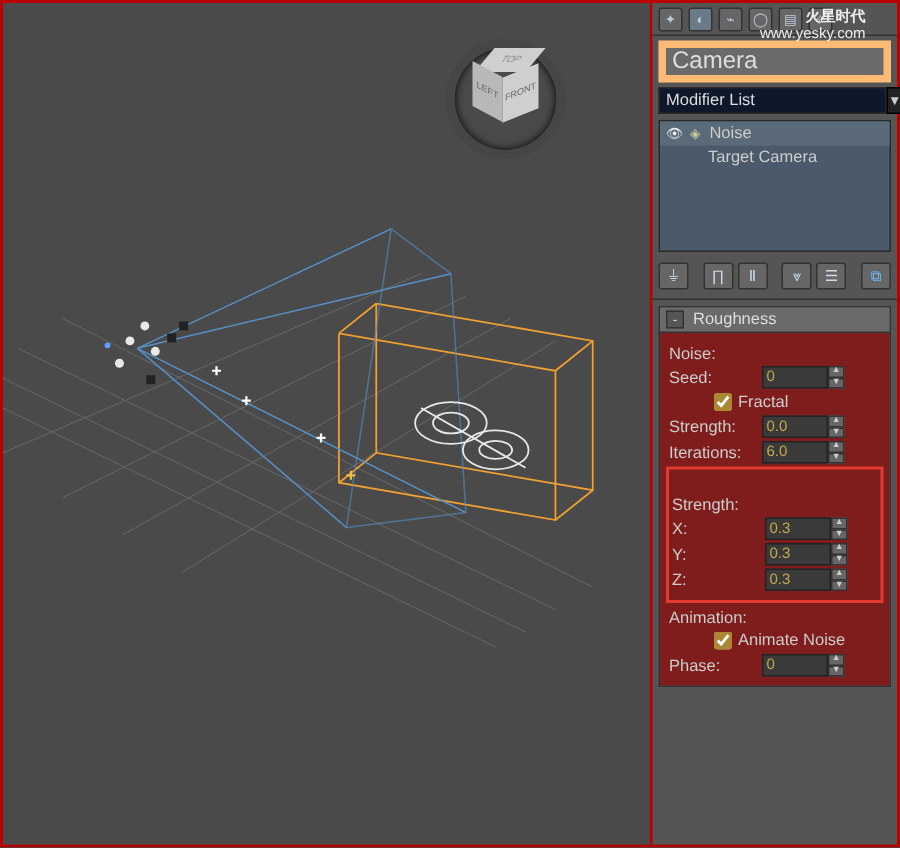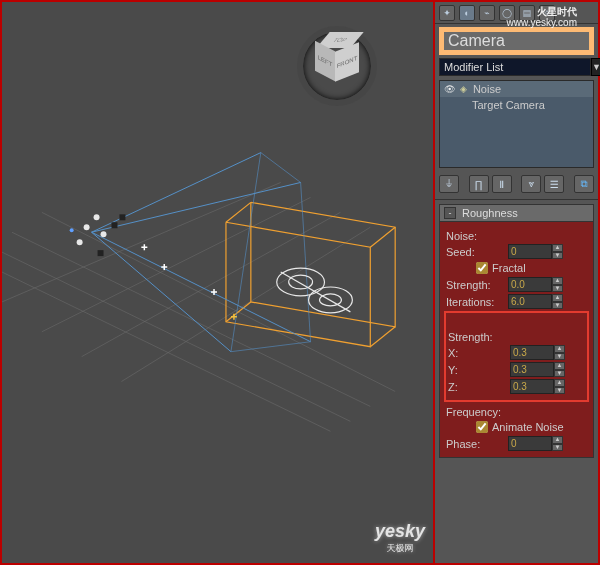--- a/index.html
+++ b/index.html
@@ -128,24 +128,20 @@
 
     <div class="cube-wrap">
       <div class="ring"></div>
       <div class="cube">
         <div class="top">TOP</div>
         <div class="left">LEFT</div>
         <div class="front">FRONT</div>
       </div>
     </div>
 
-    <div class="logo-bottom">
-      <span>yesky</span>
-      <small>天极网</small>
-    </div>
   </div>
 
   <div class="side">
     <div class="logo-top">
       <b>火星时代</b><br>
       <span>www.yesky.com</span>
     </div>
 
     <div class="tab-icons">
       <div class="ico">✦</div>
@@ -261,21 +257,21 @@
             <div class="spinner">
                 <input value="0.3" style="">
                 <div class="sbtn">
                   <span>▲</span>
                   <span>▼</span>
                 </div>
               </div>
             </div>
         </div>
 
-        <div class="group-title">Frequency:</div>
+        <div class="group-title">Animation:</div>
         <div class="chk">
             <input type="checkbox" checked="" style="">
             <span>Animate Noise</span>
           </div>
 
 
         <div class="param-row">
             <label>Phase:</label>
           <div class="spinner">
               <input value="0" style="">

